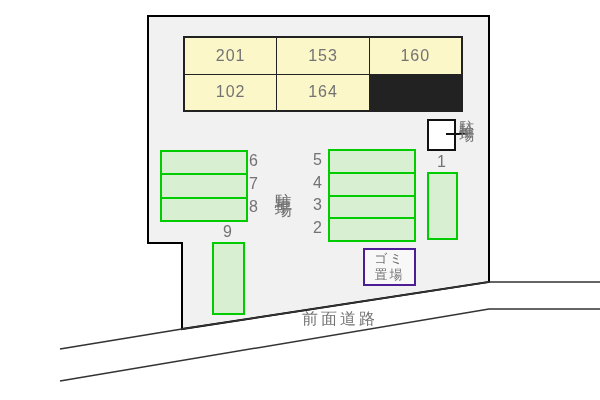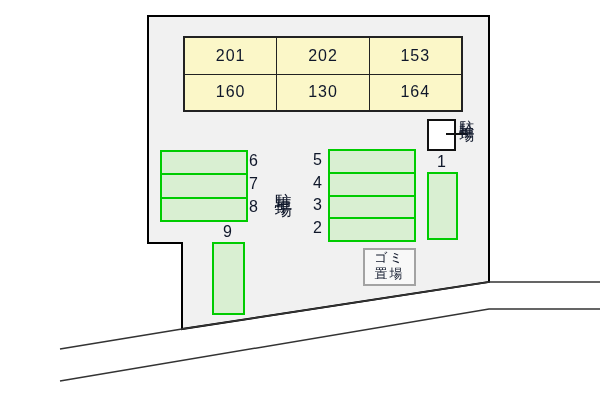--- a/index.html
+++ b/index.html
@@ -1,39 +1,39 @@
 <!DOCTYPE html>
 <html><head>
 <meta charset="utf-8">
 <style>
   html,body{margin:0;padding:0;background:#fff;}
   #scene{position:relative;width:600px;height:400px;background:#fff;overflow:hidden;
-         font-family:"Liberation Sans","DejaVu Sans",sans-serif;color:#0f172a;}
+         font-family:"Liberation Sans","DejaVu Sans",sans-serif;color:#737373;}
   #scene svg{position:absolute;left:0;top:0;}
   .abs{position:absolute;}
   
   .building{left:183px;top:36px;width:276px;height:72px;display:grid;
             grid-template-columns:repeat(3,1fr);grid-template-rows:repeat(2,1fr);
             gap:1px;background:#222;border:2px solid #222;}
   .bcell{background:#fbf7c8;display:flex;align-items:center;justify-content:center;
          font-size:16px;letter-spacing:1px;}
   
   .pblock{border:2px solid #00cc00;background:#d9efd2;display:flex;flex-direction:column;}
   .pblock-left{left:160px;top:150px;width:84px;height:68px;}
   .pblock-right{left:328px;top:149px;width:84px;height:89px;}
   .prow{flex:1;border-bottom:2px solid #00cc00;}
   .prow:last-child{border-bottom:none;}
   .pbox{border:2px solid #00cc00;background:#d9efd2;}
   .box1{left:427px;top:172px;width:27px;height:64px;}
   .box9{left:212px;top:242px;width:29px;height:69px;}
   
   .bike-box{left:427px;top:119px;width:25px;height:28px;background:#fff;border:2px solid #111;}
   .bike-leader{left:446px;top:133px;width:21px;height:0;border-top:2px solid #111;}
-  .garbage{left:363px;top:248px;width:49px;height:34px;border:2px solid #a3a3a3;background:#f8f8f8;
-           display:flex;flex-direction:column;align-items:center;
+  .garbage{left:363px;top:248px;width:49px;height:34px;border:2px solid #4c1d95;background:#f8f8f8;
+           display:flex;flex-direction:column;align-items:center;justify-content:center;
            font-size:13px;line-height:16px;letter-spacing:2px;}
   
   .num{font-size:16px;line-height:18px;}
   .lab6{left:249px;top:152px;} .lab7{left:249px;top:175px;} .lab8{left:249px;top:198px;}
   .lab5,.lab4,.lab3,.lab2{left:304px;width:18px;text-align:right;}
   .lab5{top:151px;} .lab4{top:174px;} .lab3{top:196px;} .lab2{top:219px;}
   .lab1{left:427px;top:153px;width:29px;text-align:center;}
   .lab9{left:212px;top:223px;width:31px;text-align:center;}
   .vtext{writing-mode:vertical-rl;text-orientation:upright;}
   .parking-title{left:272px;top:179px;font-size:17px;letter-spacing:4px;}
@@ -46,24 +46,23 @@
 <div id="scene">
 
   <svg width="600" height="400" viewBox="0 0 600 400">
     <polygon points="148,16 489,16 489,282 182,329 182,243 148,243" fill="#f1f1f1" stroke="#000000" stroke-width="2"></polygon>
     <polyline points="60,349 182,329 489,282 600,282" fill="none" stroke="#333333" stroke-width="1.5"></polyline>
     <polyline points="60,381 489,309 600,309" fill="none" stroke="#333333" stroke-width="1.5"></polyline>
   </svg>
 
   <div class="abs building">
     <div class="bcell">201</div>
-    <div class="bcell">202</div>
     <div class="bcell">153</div>
     <div class="bcell">160</div>
-    <div class="bcell">130</div>
+    <div class="bcell">102</div>
     <div class="bcell">164</div>
   </div>
 
   <div class="abs bike-box"></div>
   <div class="abs bike-leader"></div>
   <div class="abs vtext bike-title">駐輪場</div>
 
   <div class="abs pblock pblock-left">
     <div class="prow"></div>
     <div class="prow"></div>
@@ -89,14 +88,15 @@
   <div class="abs num lab1">1</div>
   <div class="abs pbox box1"></div>
   <div class="abs num lab9">9</div>
   <div class="abs pbox box9"></div>
 
   <div class="abs garbage">
     <span>ゴミ</span>
     <span>置場</span>
   </div>
 
+  <div class="abs road-label">前面道路</div>
 
 </div>
 
 </body></html>

